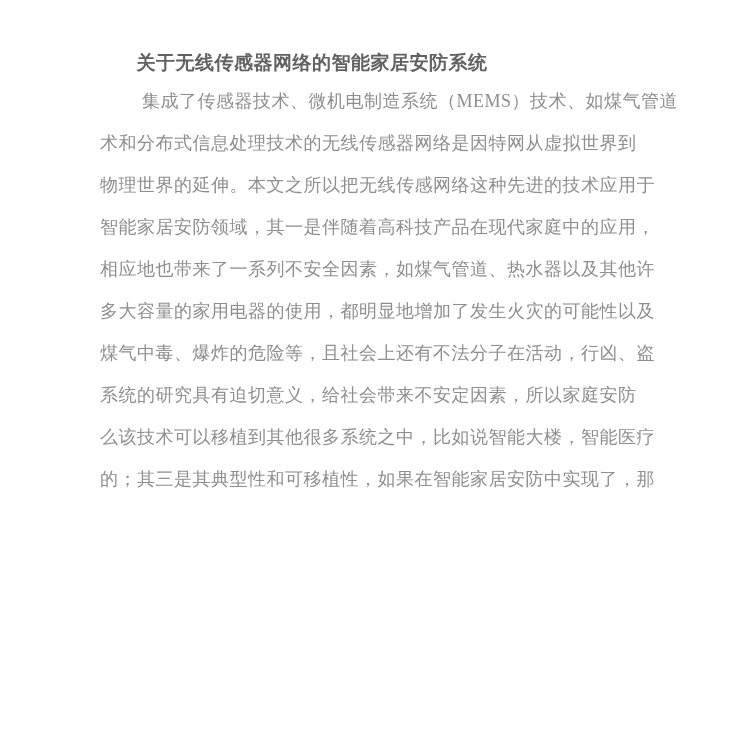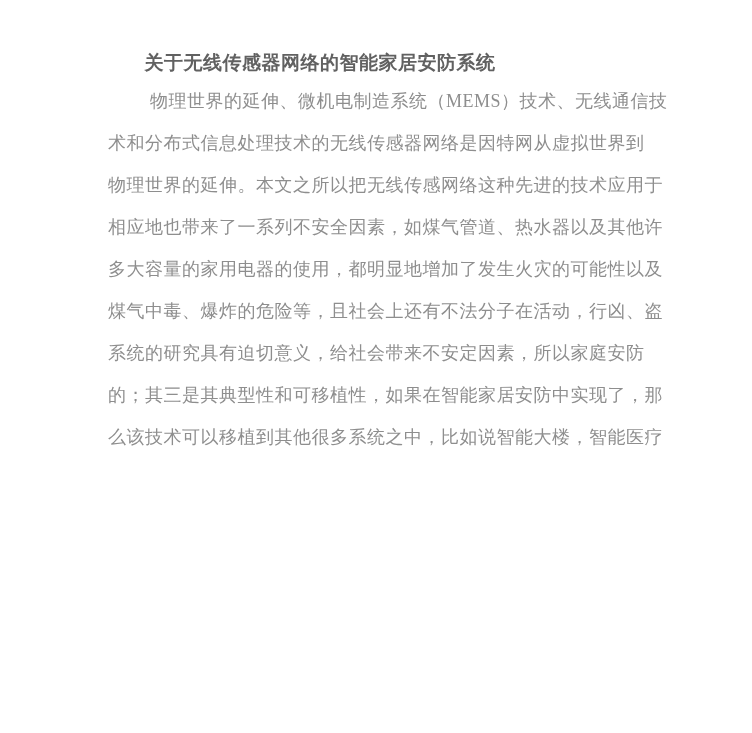--- a/index.html
+++ b/index.html
@@ -14,21 +14,20 @@
     height:733px;
     background:var(--bg);
     overflow:hidden;
     font-family:"Liberation Serif","DejaVu Serif",serif;
   }
   .doc{
     box-sizing:border-box;
     width:616px;
     height:733px;
     padding:48px 92px 0 100px;
-    margin-left:8px;
   }
   .title{
     text-align:center;
     font-size:19px;
     font-weight:bold;
     line-height:30px;
     color:var(--title-color);
     letter-spacing:0.5px;
   }
   .section-heading{
@@ -58,23 +57,24 @@
   }
 </style>
 </head>
 <body>
 
 <div class="doc">
   <div class="title">关于无线传感器网络的智能家居安防系统</div>
 
 
   <div class="paragraph">
-      <div class="para-line first">物理世界的延伸、微机电制造系统（MEMS）技术、无线通信技</div>
+      <div class="para-line first">集成了传感器技术、微机电制造系统（MEMS）技术、如煤气管道</div>
       <div class="para-line">术和分布式信息处理技术的无线传感器网络是因特网从虚拟世界到</div>
       <div class="para-line">物理世界的延伸。本文之所以把无线传感网络这种先进的技术应用于</div>
+      <div class="para-line">智能家居安防领域，其一是伴随着高科技产品在现代家庭中的应用，</div>
       <div class="para-line">相应地也带来了一系列不安全因素，如煤气管道、热水器以及其他许</div>
       <div class="para-line">多大容量的家用电器的使用，都明显地增加了发生火灾的可能性以及</div>
       <div class="para-line">煤气中毒、爆炸的危险等，且社会上还有不法分子在活动，行凶、盗</div>
       <div class="para-line">系统的研究具有迫切意义，给社会带来不安定因素，所以家庭安防</div>
+      <div class="para-line">么该技术可以移植到其他很多系统之中，比如说智能大楼，智能医疗</div>
       <div class="para-line">的；其三是其典型性和可移植性，如果在智能家居安防中实现了，那</div>
-      <div class="para-line">么该技术可以移植到其他很多系统之中，比如说智能大楼，智能医疗</div>
     </div>
 </div>
 
 </body></html>

